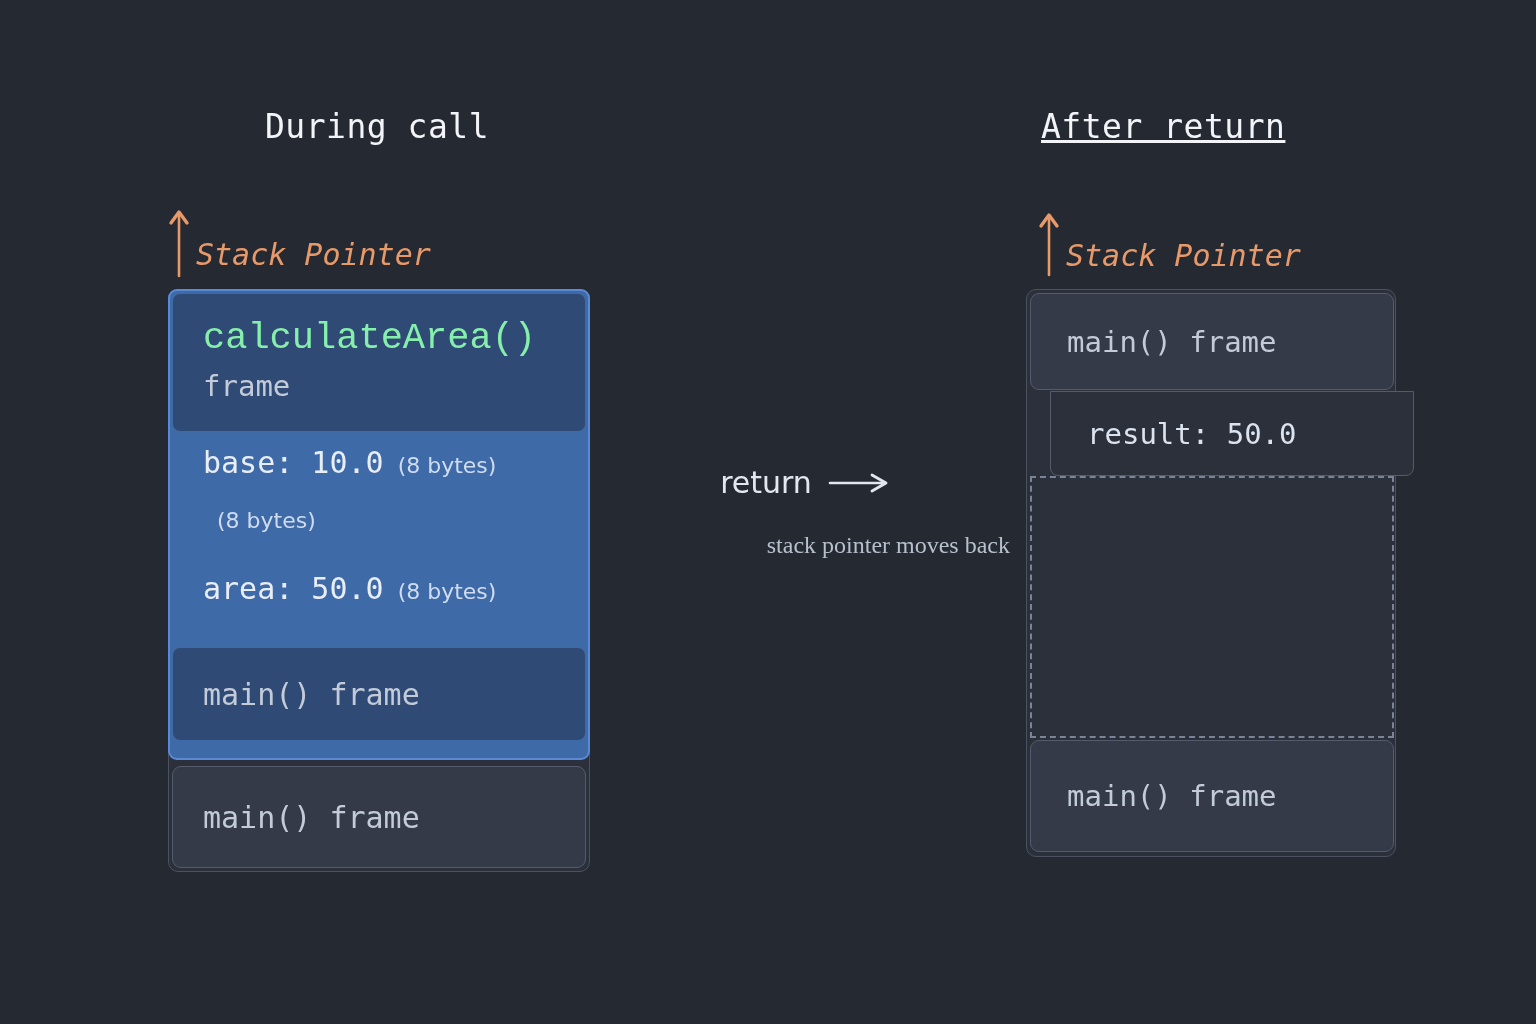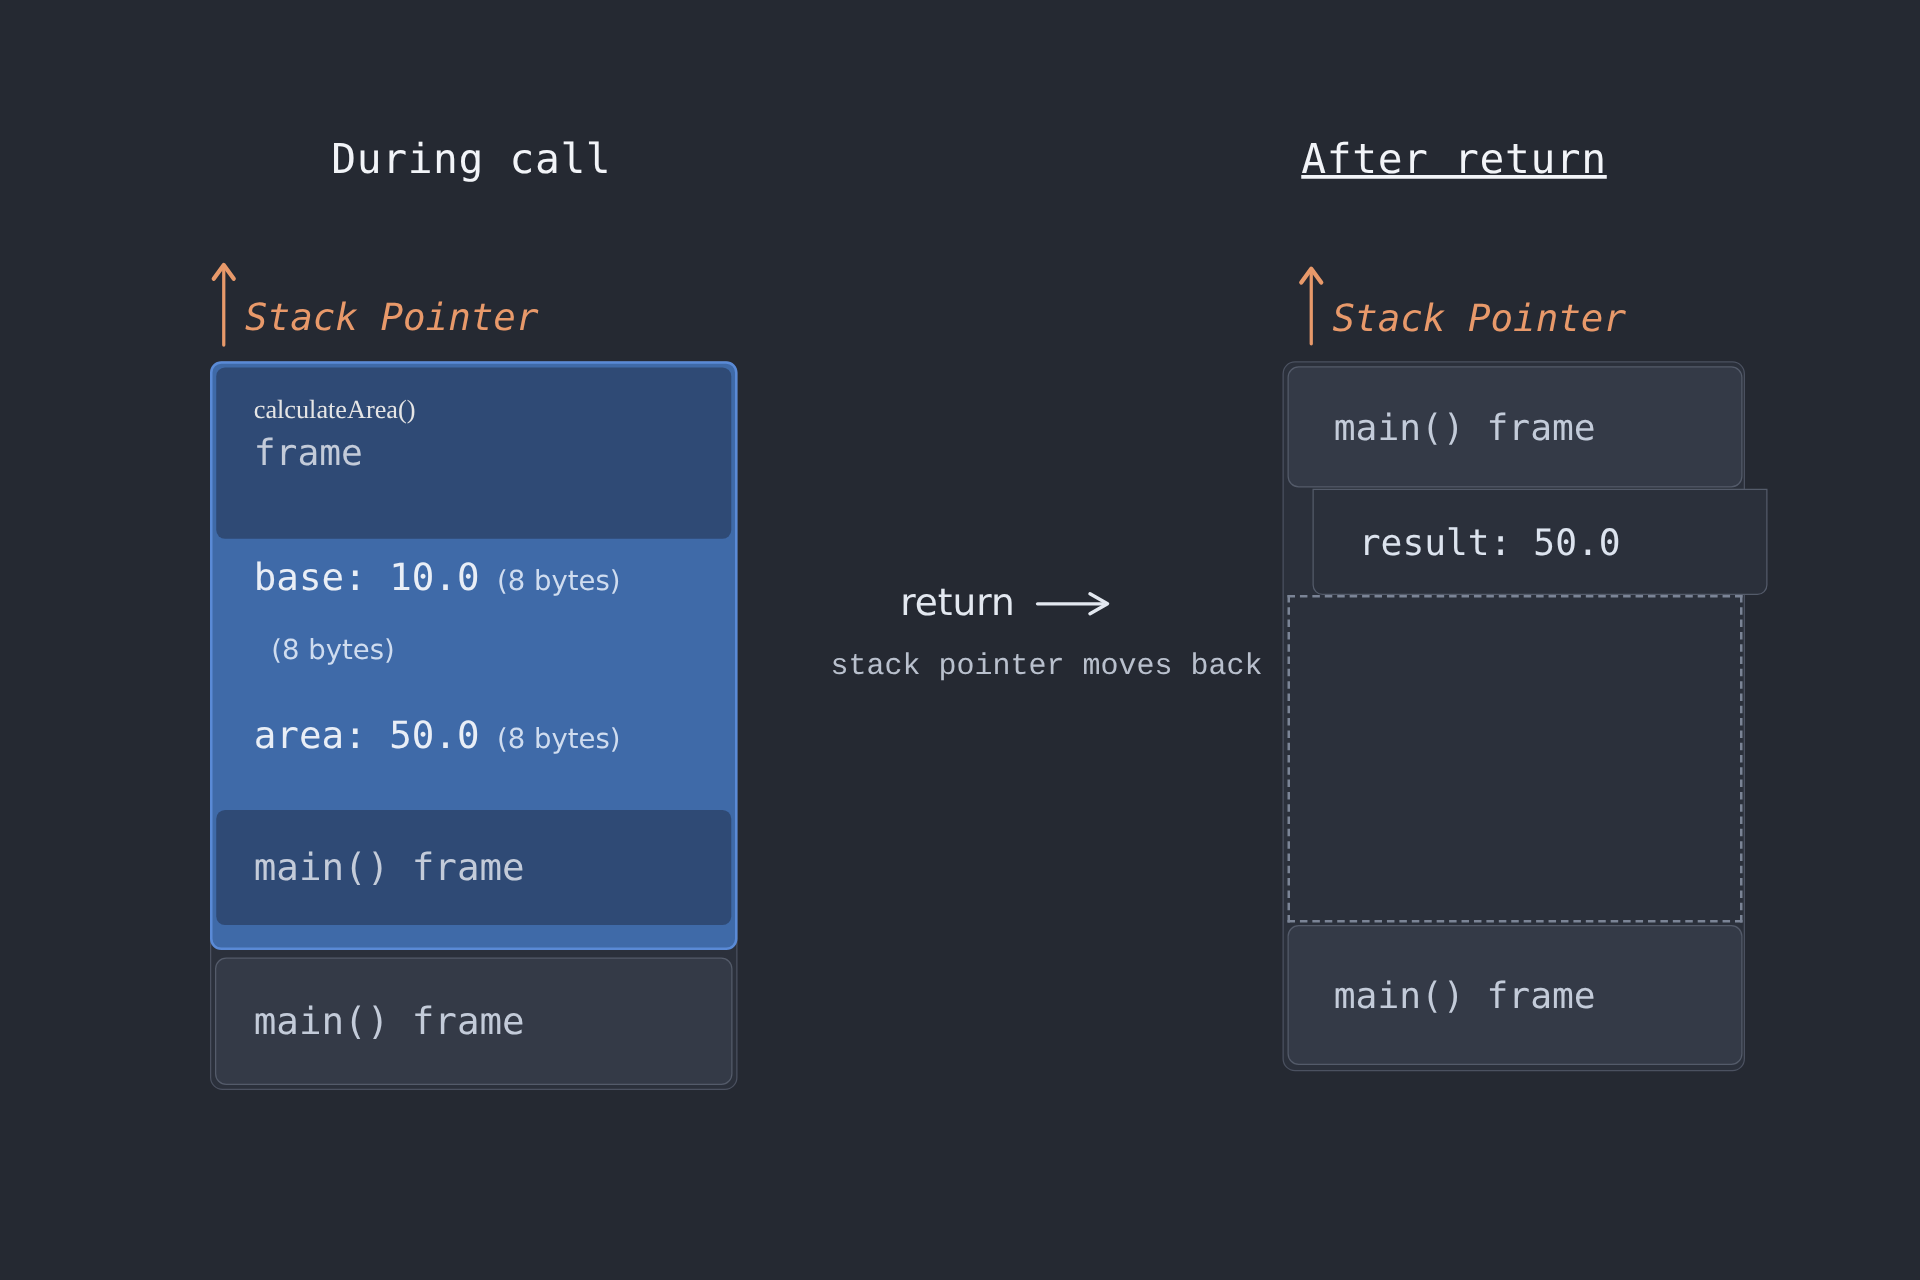--- a/index.html
+++ b/index.html
@@ -90,23 +90,23 @@
   }
   .frame-header {
     box-sizing: border-box;
     background: #2f4a75;
     border-radius: 7px;
     padding: 18px 30px 20px 30px;
     height: 137px;
   }
   .frame-header .fn-name {
     display: block;
-    color: #e5e5e5;
-    font-family: Liberation Serif, serif;
-    font-size: 21px;
+    color: #86efac;
+    font-family: Liberation Mono, monospace;
+    font-size: 37px;
     line-height: 1.45;
     white-space: nowrap;
   }
   .frame-header .fn-sub {
     display: block;
     color: #c3cbd9;
     font-family: "DejaVu Sans Mono", monospace;
     font-size: 29px;
     line-height: 1.4;
     white-space: nowrap;
@@ -181,23 +181,23 @@
     display: flex;
     align-items: center;
     justify-content: center;
     gap: 16px;
     color: #e3e8f0;
     font-family: "DejaVu Sans", sans-serif;
     font-size: 30px;
     white-space: nowrap;
   }
   #transition-sub {
-    margin-top: 20px;
+    margin-top: 32px;
     color: #b9c0cd;
-    font-family: Liberation Mono, monospace;
+    font-family: Liberation Serif, serif;
     font-size: 24px;
     white-space: nowrap;
   }
 
   
   #stack-right {
     left: 1026px;
     top: 289px;
     width: 370px;
     height: 568px;

